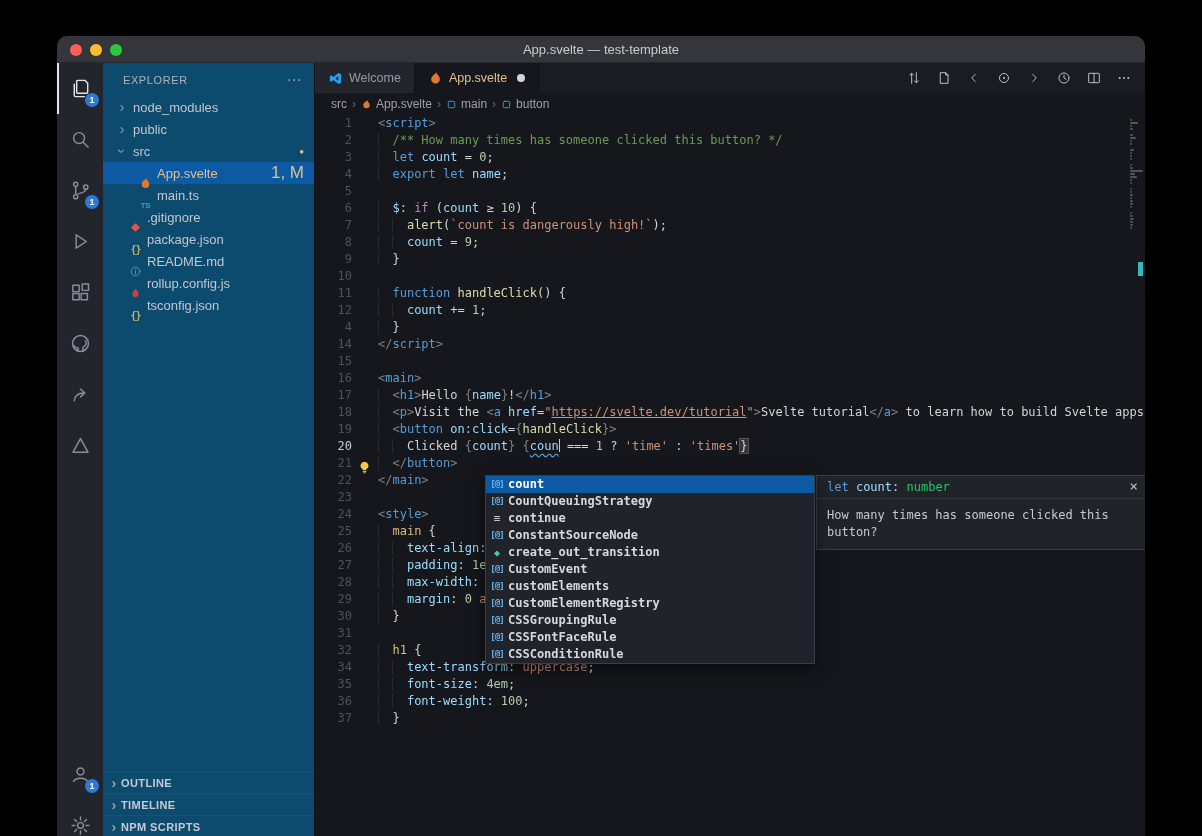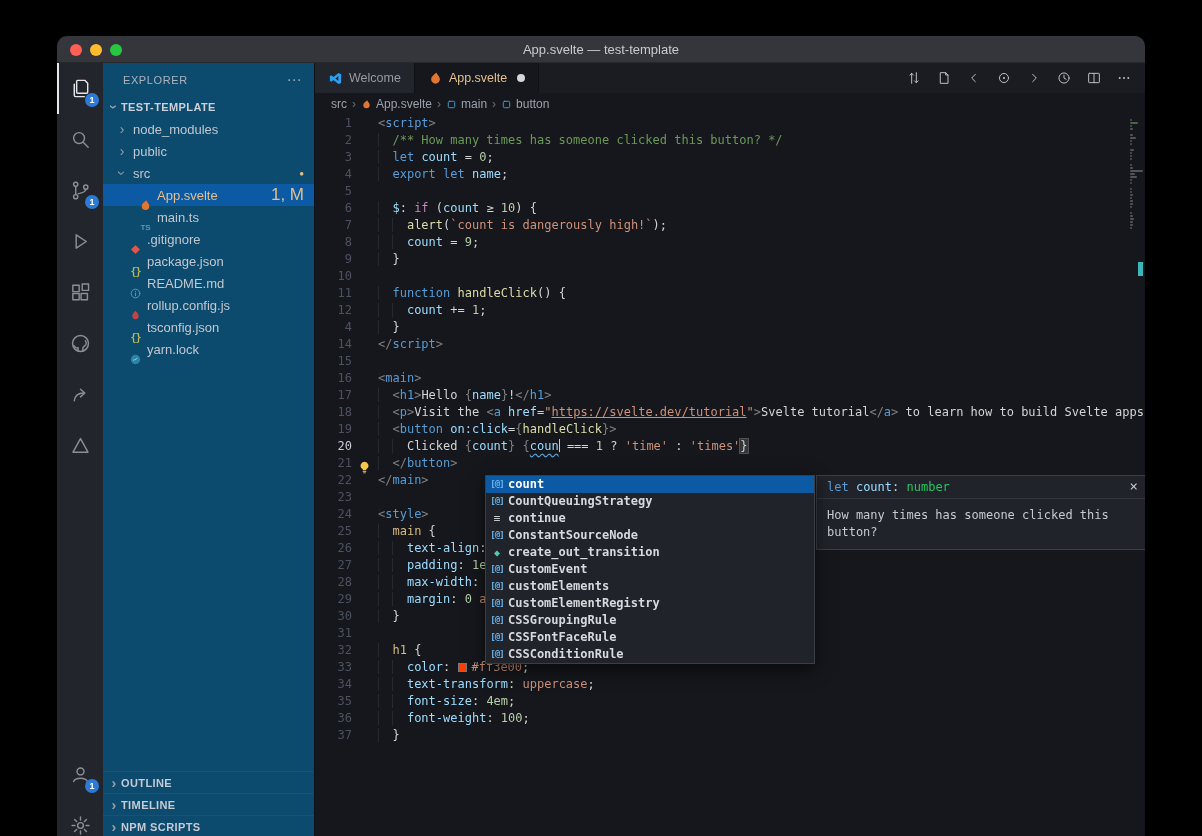--- a/index.html
+++ b/index.html
@@ -218,24 +218,20 @@
               </svg>
             </span>
           </div>
         </div>
     </div>
     <div class="sidebar">
       <div class="sb-header">
         <span>EXPLORER</span>
         <span class="sb-more">⋯</span>
       </div>
-      <div class="sb-section-title">
-        <span class="chev open">›</span>
-        <span>TEST-TEMPLATE</span>
-      </div>
       <div id="tree">
           <div class="trow" style="padding-left: 12px;">
             <span class="chev">›</span>
             <span class="tlabel">node_modules</span>
           </div>
           <div class="trow" style="padding-left: 12px;">
             <span class="chev">›</span>
             <span class="tlabel">public</span>
           </div>
           <div class="trow" style="padding-left: 12px;">
@@ -288,30 +284,20 @@
               <svg viewBox="0 0 24 24">
                 <path d="M12 3.2c3.8 4 5.8 6.6 5.8 9.8a5.8 5.8 0 0 1-11.6 0c0-3.2 2-5.8 5.8-9.8z" fill="currentColor"></path>
               </svg>
             </span>
             <span class="tlabel">rollup.config.js</span>
           </div>
           <div class="trow" style="padding-left: 12px;">
             <span class="findent"></span>
             <span class="fi fi-json">{}</span>
             <span class="tlabel">tsconfig.json</span>
-          </div>
-          <div class="trow" style="padding-left: 12px;">
-            <span class="findent"></span>
-            <span class="icon fi fi-yarn" style="display: inline-flex;">
-              <svg viewBox="0 0 24 24">
-                <circle cx="12" cy="12" r="8.6" fill="currentColor"></circle>
-                <path d="M7.5 13.5c2.8-.6 5.6-1.8 8-4" stroke="#cfe6f2" stroke-width="1.3" fill="none"></path>
-              </svg>
-            </span>
-            <span class="tlabel">yarn.lock</span>
           </div>
         </div>
       <div class="sb-bottom" id="sb-bottom">
           <div class="sb-sec">
             <span class="chev">›</span>
             <span>OUTLINE</span>
           </div>
           <div class="sb-sec">
             <span class="chev">›</span>
             <span>TIMELINE</span>
@@ -455,21 +441,20 @@
             <div class="crow"><span class="gut">23</span><span class="ctext"></span></div>
             <div class="crow"><span class="gut">24</span><span class="ctext"><span class="tk-p">&lt;</span><span class="tk-t">style</span><span class="tk-p">&gt;</span></span></div>
             <div class="crow"><span class="gut">25</span><span class="ctext"><span class="tk-ind">  </span><span class="tk-y">main</span><span class="tk-w"> {</span></span></div>
             <div class="crow"><span class="gut">26</span><span class="ctext"><span class="tk-ind">  </span><span class="tk-ind">  </span><span class="tk-a">text-align</span><span class="tk-w">: </span><span class="tk-s">center</span><span class="tk-w">;</span></span></div>
             <div class="crow"><span class="gut">27</span><span class="ctext"><span class="tk-ind">  </span><span class="tk-ind">  </span><span class="tk-a">padding</span><span class="tk-w">: </span><span class="tk-n">1em</span><span class="tk-w">;</span></span></div>
             <div class="crow"><span class="gut">28</span><span class="ctext"><span class="tk-ind">  </span><span class="tk-ind">  </span><span class="tk-a">max-width</span><span class="tk-w">: </span><span class="tk-n">240px</span><span class="tk-w">;</span></span></div>
             <div class="crow"><span class="gut">29</span><span class="ctext"><span class="tk-ind">  </span><span class="tk-ind">  </span><span class="tk-a">margin</span><span class="tk-w">: </span><span class="tk-n">0</span><span class="tk-w"> </span><span class="tk-s">auto</span><span class="tk-w">;</span></span></div>
             <div class="crow"><span class="gut">30</span><span class="ctext"><span class="tk-ind">  </span><span class="tk-w">}</span></span></div>
             <div class="crow"><span class="gut">31</span><span class="ctext"></span></div>
             <div class="crow"><span class="gut">32</span><span class="ctext"><span class="tk-ind">  </span><span class="tk-y">h1</span><span class="tk-w"> {</span></span></div>
-            <div class="crow"><span class="gut">33</span><span class="ctext"><span class="tk-ind">  </span><span class="tk-ind">  </span><span class="tk-a">color</span><span class="tk-w">: </span><span class="swatch"></span><span class="tk-s">#ff3e00</span><span class="tk-w">;</span></span></div>
             <div class="crow"><span class="gut">34</span><span class="ctext"><span class="tk-ind">  </span><span class="tk-ind">  </span><span class="tk-a">text-transform</span><span class="tk-w">: </span><span class="tk-s">uppercase</span><span class="tk-w">;</span></span></div>
             <div class="crow"><span class="gut">35</span><span class="ctext"><span class="tk-ind">  </span><span class="tk-ind">  </span><span class="tk-a">font-size</span><span class="tk-w">: </span><span class="tk-n">4em</span><span class="tk-w">;</span></span></div>
             <div class="crow"><span class="gut">36</span><span class="ctext"><span class="tk-ind">  </span><span class="tk-ind">  </span><span class="tk-a">font-weight</span><span class="tk-w">: </span><span class="tk-n">100</span><span class="tk-w">;</span></span></div>
             <div class="crow"><span class="gut">37</span><span class="ctext"><span class="tk-ind">  </span><span class="tk-w">}</span></span></div>
           </div>
         <div class="minimap" id="minimap">
             <div class="mm-bar" style="width: 2px;"></div>
             <div class="mm-bar cmt" style="width: 7.84px;"></div>
             <div class="mm-bar" style="width: 2.24px;"></div>
             <div class="mm-bar" style="width: 2.52px;"></div>

